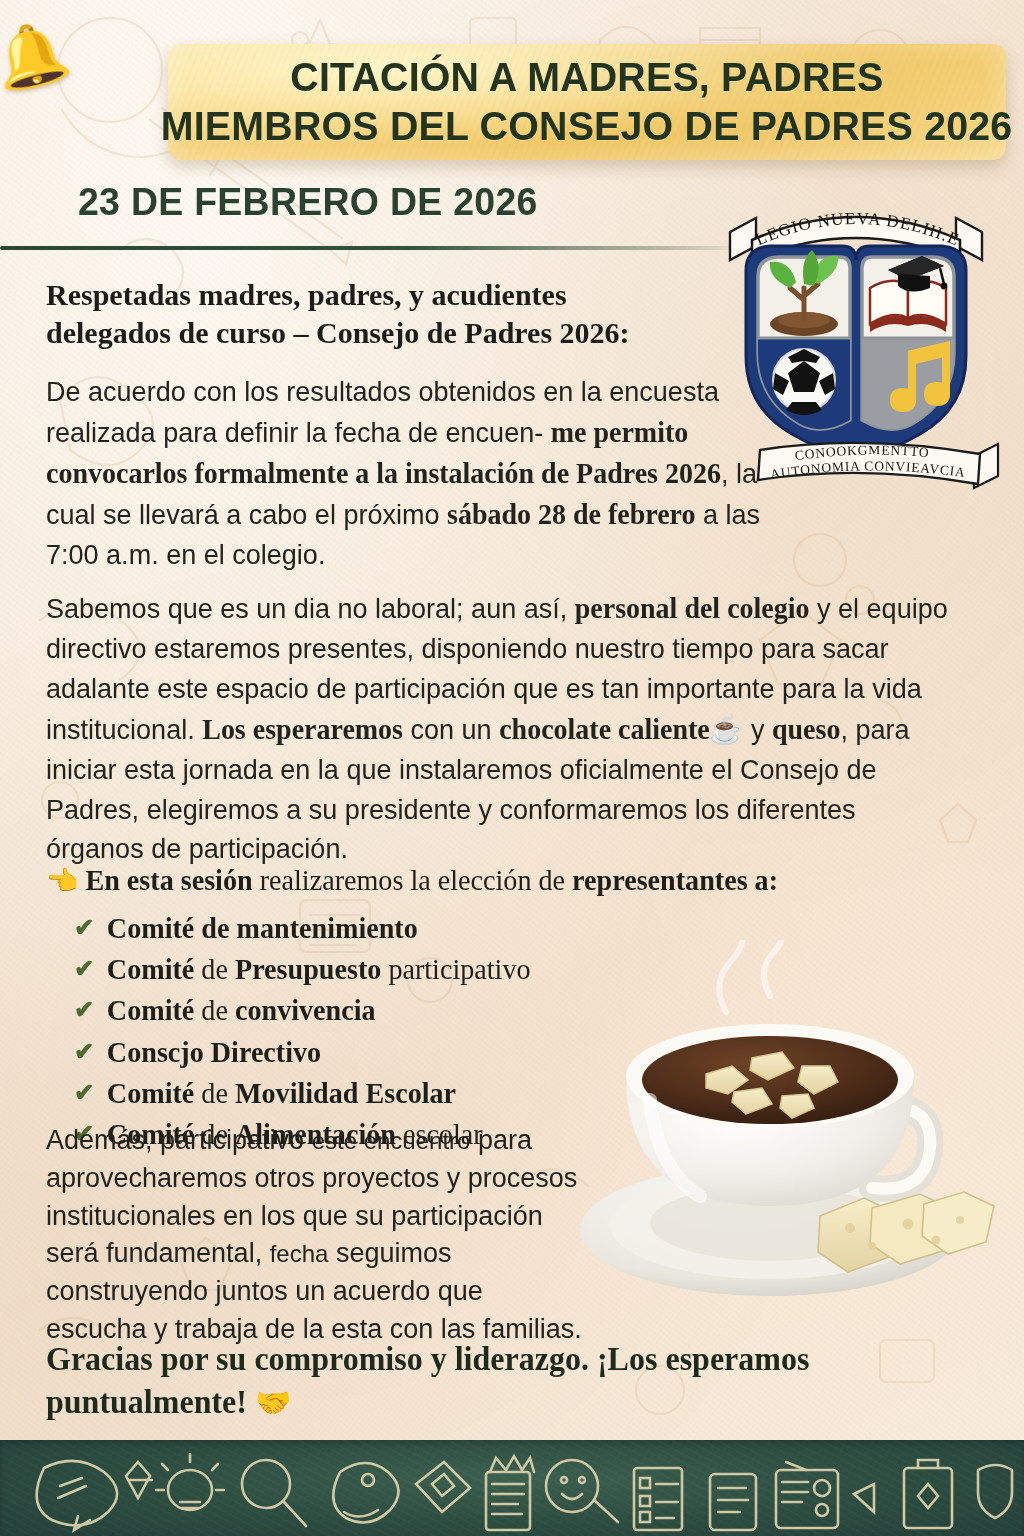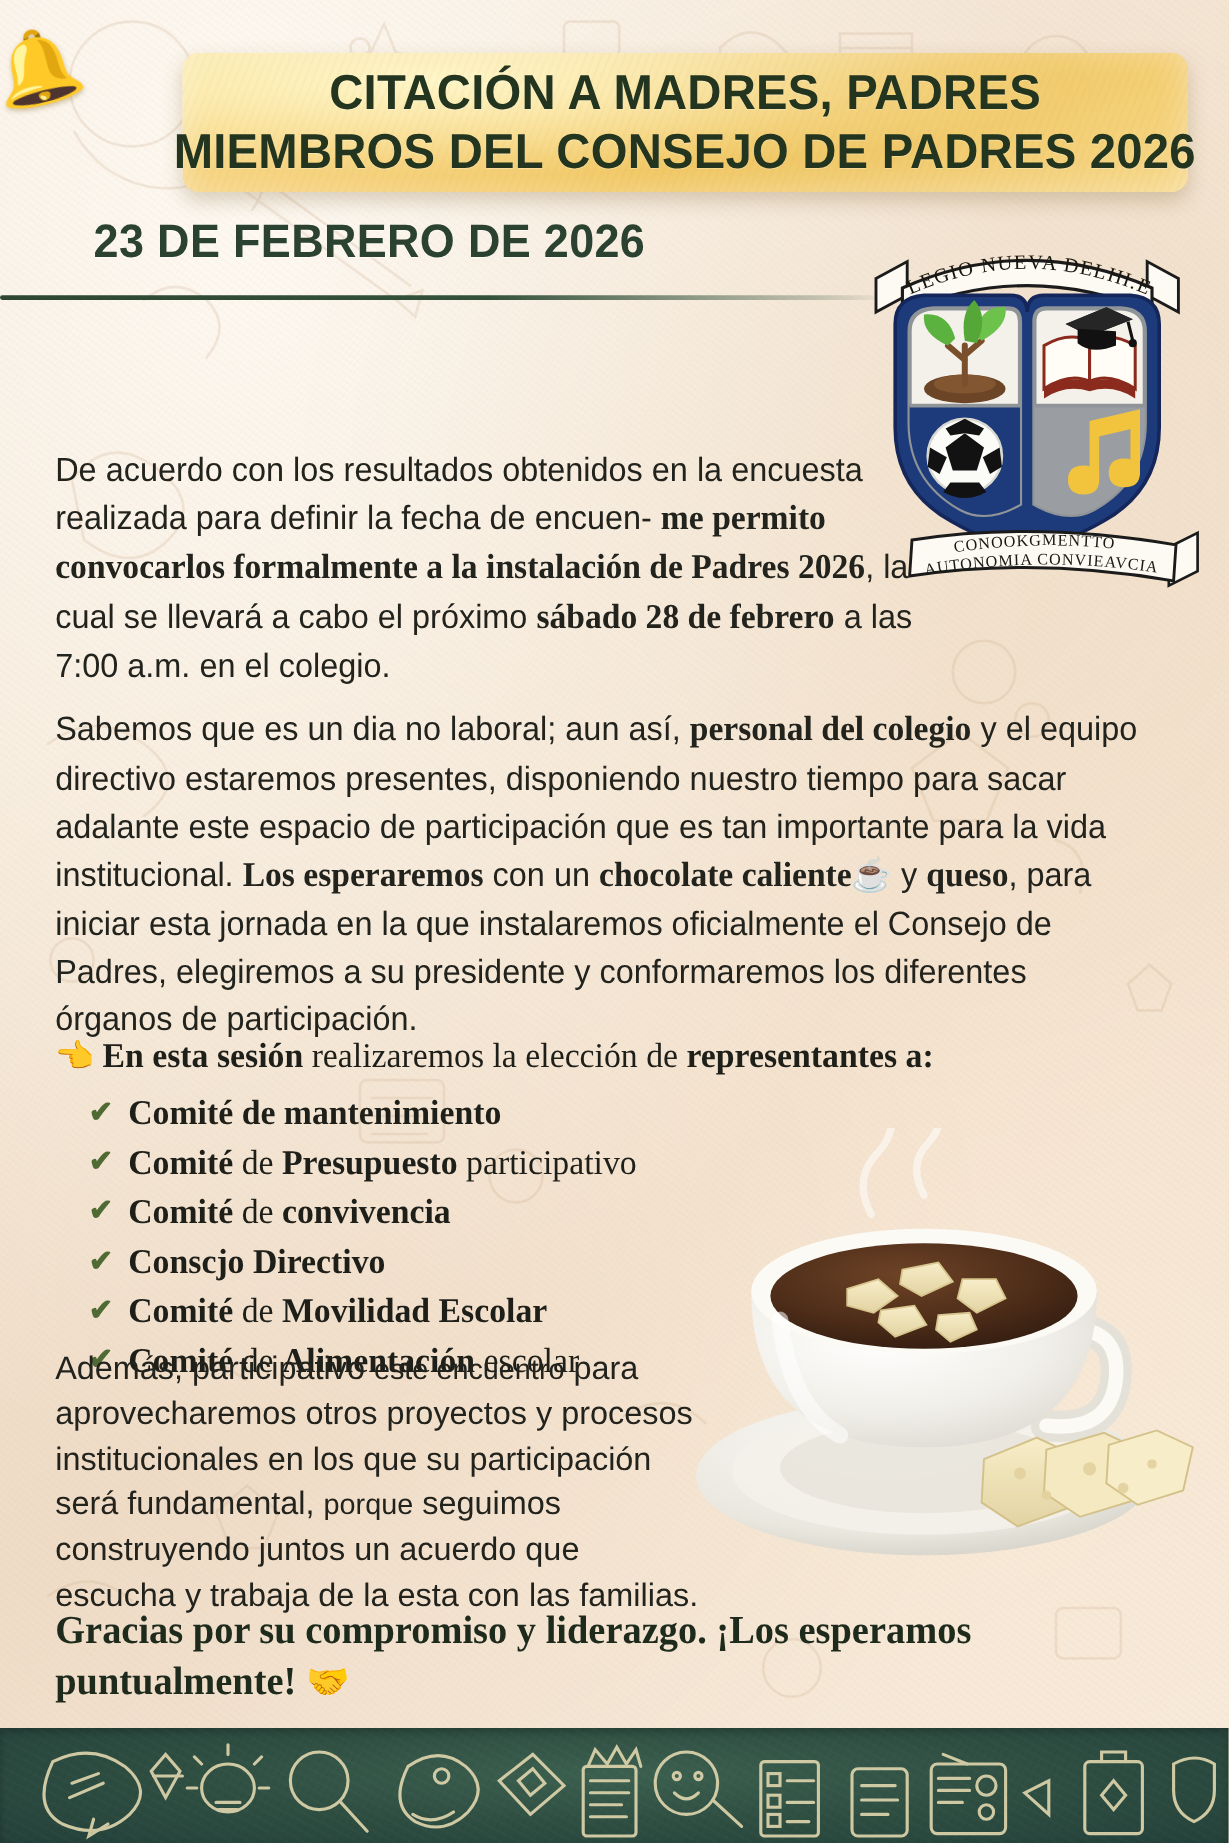--- a/index.html
+++ b/index.html
@@ -28,21 +28,21 @@
       repeating-linear-gradient(37deg, rgba(190,160,125,.055) 0 2px, rgba(255,255,255,0) 2px 5px),
       repeating-linear-gradient(-52deg, rgba(175,145,110,.045) 0 1px, rgba(255,255,255,0) 1px 4px),
       radial-gradient(circle at 30% 70%, rgba(205,175,140,.10), rgba(0,0,0,0) 42%),
       radial-gradient(circle at 72% 26%, rgba(200,170,135,.10), rgba(0,0,0,0) 38%);
   }
   .doodles{ position:absolute; inset:0; pointer-events:none; opacity:.40; }
   .doodles svg{ width:100%; height:100%; }
 
   
   .title-banner{
-    position:absolute; left:152px; top:44px; width:838px; height:116px;
+    position:absolute; left:168px; top:44px; width:838px; height:116px;
     border-radius:14px;
     background:
       radial-gradient(ellipse at 25% 20%, rgba(255,248,205,.95), rgba(255,248,205,0) 60%),
       linear-gradient(160deg,#f8dd8c 0%,#f6d27c 30%,#f2c863 58%,#f7d98b 100%);
     box-shadow: 0 7px 16px rgba(120,90,40,.26), inset 0 0 28px rgba(255,255,255,.35);
     display:flex; flex-direction:column; align-items:center; justify-content:center;
     text-align:center;
   }
   .title-banner .tex{
     position:absolute; inset:0; border-radius:14px; pointer-events:none; opacity:.35;
@@ -364,20 +364,24 @@
           <circle cx="388" cy="284" r="5.5"></circle>
             <circle cx="416" cy="300" r="4.5"></circle>
           <circle cx="440" cy="280" r="4"></circle>
         </g>
       </g>
     </svg>
   </div>
 
   <div class="body-wrap">
 
+    <div class="salutation">
+      <div>Respetadas madres, padres, y acudientes</div>
+      <div>delegados de curso – Consejo de Padres 2026:</div>
+    </div>
 
     <div class="para p1">
       <span>De acuerdo con los resultados obtenidos en la encuesta realizada para definir la fecha de encuen-</span>
       <b>me permito convocarlos formalmente a la instalación de Padres 2026</b><span>, la cual se llevará a cabo el próximo </span><b>sábado 28 de febrero</b><span> a las 7:00 a.m. en el colegio.</span>
     </div>
 
     <div class="para p2">
       <span>Sabemos que es un dia no laboral; aun así, </span><b>personal del colegio</b><span> y el equipo directivo estaremos presentes, disponiendo nuestro tiempo para sacar adalante este espacio de participación que es tan importante para la vida institucional. </span><b>Los esperaremos</b><span> con un </span><b>chocolate caliente</b><span>☕</span><span> y </span><b>queso</b><span>, para iniciar esta jornada en la que instalaremos oficialmente el Consejo de Padres, elegiremos a su presidente y conformaremos los diferentes órganos de participación.</span>
     </div>
 
@@ -391,21 +395,21 @@
       <li><span class="tick">✔</span><b>Comité</b><span> de </span><b>convivencia</b><span></span></li>
       <li><span class="tick">✔</span><b>Conscjo Directivo</b><span></span></li>
       <li><span class="tick">✔</span><b>Comité</b><span> de </span><b>Movilidad Escolar</b><span></span></li>
       <li><span class="tick">✔</span><b>Comité</b><span> de </span><b>Alimentación</b><span> escolar</span></li>
     </ul>
 
     <div class="p3">
       <span>Además, participativo </span><span class="small">este encuentro</span>
       <span>para aprovecharemos otros proyectos y</span>
       <span>procesos institucionales en los que su</span>
-      <span>participación será fundamental, </span><span class="small">porque</span>
+      <span>participación será fundamental, </span><span class="small">fecha</span>
       <span>seguimos construyendo juntos un acuerdo</span>
       <span>que escucha y trabaja de la esta con las familias.</span>
     </div>
 
     <div class="closing">
       <span>Gracias por su compromiso y liderazgo. ¡Los esperamos puntualmente!</span>
       <span class="shake">🤝</span>
     </div>
 
   </div>

